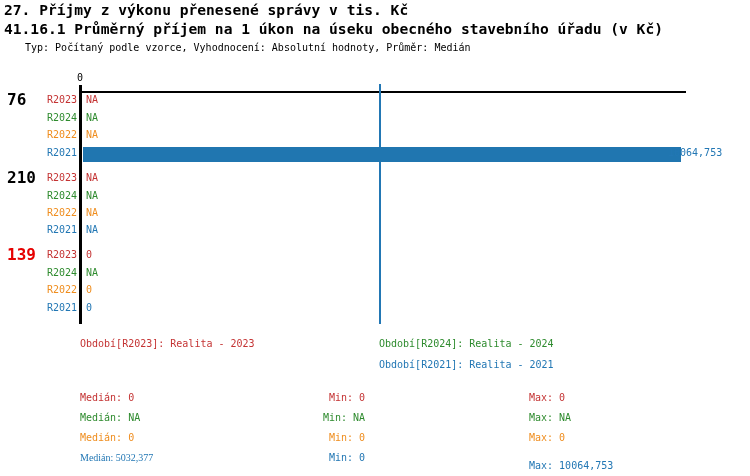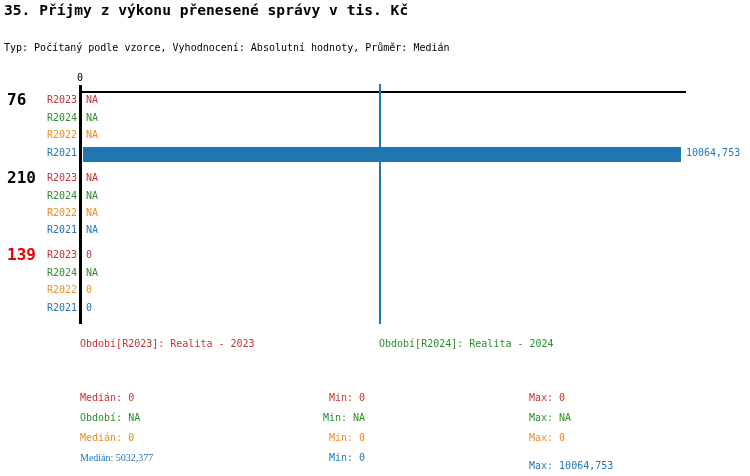--- a/index.html
+++ b/index.html
@@ -3,58 +3,59 @@
 <meta charset="utf-8">
 <style>
   html,body{margin:0;padding:0;background:#ffffff;}
   .canvas{
     position:relative;width:750px;height:476px;background:#ffffff;overflow:hidden;
     font-family:"DejaVu Sans Mono","Liberation Mono",monospace;
     color:#000;
   }
   .abs{position:absolute;white-space:pre;line-height:1.2;}
   .title{font-size:14.6px;font-weight:bold;letter-spacing:0;line-height:15px;}
-  .subtitle{font-size:10px;line-height:12px;}
+  .subtitle{font-size:10px;line-height:12px;margin-left:21px;}
   .small{font-size:10px;line-height:12px;}
   .grouplbl{font-size:16px;font-weight:bold;line-height:12px;}
   .rowlbl{font-size:10px;line-height:12px;width:57px;left:20px;text-align:right;}
   .rowval{font-size:10px;line-height:12px;left:86px;}
   .t-red{color:#c43333}
   .t-green{color:#2e8b2e}
   .t-orange{color:#ef8d1e}
   .t-blue{color:#2277b4}
   .t-alert{color:#e60000}
   .axis-h{left:80px;top:91px;width:606px;height:2px;background:#000;}
   .axis-v{left:79px;top:85px;width:3px;height:239px;background:#000;}
   .refline{left:379px;top:84px;width:2px;height:240px;background:#2277b4;}
   .bar{left:83px;top:147px;width:598px;height:15px;background:#2076b0;}
 </style>
 </head>
 <body>
 
 <div class="canvas">
 
-  <div class="abs title" style="left:4px;top:2px;">35. Příjmy z výkonu přenesené správy v tis. Kč</div>
+  <div class="abs title" style="left:4px;top:2px;">27. Příjmy z výkonu přenesené správy v tis. Kč</div>
+  <div class="abs title" style="left:4px;top:21px;">41.16.1 Průměrný příjem na 1 úkon na úseku obecného stavebního úřadu (v Kč)</div>
   <div class="abs subtitle" style="left:4px;top:42px;">Typ: Počítaný podle vzorce, Vyhodnocení: Absolutní hodnoty, Průměr: Medián</div>
 
   <div class="abs small" style="left:70px;top:72px;width:20px;text-align:center;">0</div>
   <div class="abs axis-h"></div>
   <div class="abs axis-v"></div>
   <div class="abs refline" style="background-color: rgb(34, 119, 180);"></div>
 
   <div class="abs grouplbl" style="left:7px;top:94px;">76</div>
   <div class="abs rowlbl t-red" style="top: 94px; color: rgb(196, 51, 51);">R2023</div>
   <div class="abs rowval t-red" style="top: 94px; color: rgb(196, 51, 51);">NA</div>
   <div class="abs rowlbl t-green" style="top: 112px; color: rgb(46, 139, 46);">R2024</div>
   <div class="abs rowval t-green" style="top: 112px; color: rgb(46, 139, 46);">NA</div>
   <div class="abs rowlbl t-orange" style="top: 129px; color: rgb(239, 141, 30);">R2022</div>
   <div class="abs rowval t-orange" style="top: 129px; color: rgb(239, 141, 30);">NA</div>
   <div class="abs rowlbl t-blue" style="top: 147px; color: rgb(34, 119, 180);">R2021</div>
   <div class="abs bar" style="background-color: rgb(32, 118, 176);"></div>
-  <div class="abs small t-blue" style="left: 686px; top: 147px; color: rgb(34, 119, 180);">10064,753</div>
+  <div class="abs small t-blue" style="left: 668px; top: 147px; color: rgb(34, 119, 180);">10064,753</div>
 
   <div class="abs grouplbl" style="left:7px;top:172px;">210</div>
   <div class="abs rowlbl t-red" style="top: 172px; color: rgb(196, 51, 51);">R2023</div>
   <div class="abs rowval t-red" style="top: 172px; color: rgb(196, 51, 51);">NA</div>
   <div class="abs rowlbl t-green" style="top: 190px; color: rgb(46, 139, 46);">R2024</div>
   <div class="abs rowval t-green" style="top: 190px; color: rgb(46, 139, 46);">NA</div>
   <div class="abs rowlbl t-orange" style="top: 207px; color: rgb(239, 141, 30);">R2022</div>
   <div class="abs rowval t-orange" style="top: 207px; color: rgb(239, 141, 30);">NA</div>
   <div class="abs rowlbl t-blue" style="top: 224px; color: rgb(34, 119, 180);">R2021</div>
   <div class="abs rowval t-blue" style="top: 224px; color: rgb(34, 119, 180);">NA</div>
@@ -64,26 +65,27 @@
   <div class="abs rowval t-red" style="top: 249px; color: rgb(196, 51, 51);">0</div>
   <div class="abs rowlbl t-green" style="top: 267px; color: rgb(46, 139, 46);">R2024</div>
   <div class="abs rowval t-green" style="top: 267px; color: rgb(46, 139, 46);">NA</div>
   <div class="abs rowlbl t-orange" style="top: 284px; color: rgb(239, 141, 30);">R2022</div>
   <div class="abs rowval t-orange" style="top: 284px; color: rgb(239, 141, 30);">0</div>
   <div class="abs rowlbl t-blue" style="top: 302px; color: rgb(34, 119, 180);">R2021</div>
   <div class="abs rowval t-blue" style="top: 302px; color: rgb(34, 119, 180);">0</div>
 
   <div class="abs small t-red" style="left: 80px; top: 338px; color: rgb(196, 51, 51);">Období[R2023]: Realita - 2023</div>
   <div class="abs small t-green" style="left: 379px; top: 338px; color: rgb(46, 139, 46);">Období[R2024]: Realita - 2024</div>
+  <div class="abs small t-blue" style="left: 379px; top: 359px; color: rgb(34, 119, 180);">Období[R2021]: Realita - 2021</div>
 
   <div class="abs small t-red" style="left: 80px; top: 392px; color: rgb(196, 51, 51);">Medián: 0</div>
   <div class="abs small t-red" style="left: 329px; top: 392px; color: rgb(196, 51, 51);">Min: 0</div>
   <div class="abs small t-red" style="left: 529px; top: 392px; color: rgb(196, 51, 51);">Max: 0</div>
 
-  <div class="abs small t-green" style="left: 80px; top: 412px; color: rgb(46, 139, 46);">Období: NA</div>
+  <div class="abs small t-green" style="left: 80px; top: 412px; color: rgb(46, 139, 46);">Medián: NA</div>
   <div class="abs small t-green" style="left: 323px; top: 412px; color: rgb(46, 139, 46);">Min: NA</div>
   <div class="abs small t-green" style="left: 529px; top: 412px; color: rgb(46, 139, 46);">Max: NA</div>
 
   <div class="abs small t-orange" style="left: 80px; top: 432px; color: rgb(239, 141, 30);">Medián: 0</div>
   <div class="abs small t-orange" style="left: 329px; top: 432px; color: rgb(239, 141, 30);">Min: 0</div>
   <div class="abs small t-orange" style="left: 529px; top: 432px; color: rgb(239, 141, 30);">Max: 0</div>
 
   <div class="abs small t-blue" style="left: 80px; top: 452px; color: rgb(34, 119, 180); font-family: Liberation Serif, serif;">Medián: 5032,377</div>
   <div class="abs small t-blue" style="left: 329px; top: 452px; color: rgb(34, 119, 180);">Min: 0</div>
   <div class="abs small t-blue" style="left: 529px; top: 452px; color: rgb(34, 119, 180); margin-top: 8px;">Max: 10064,753</div>

